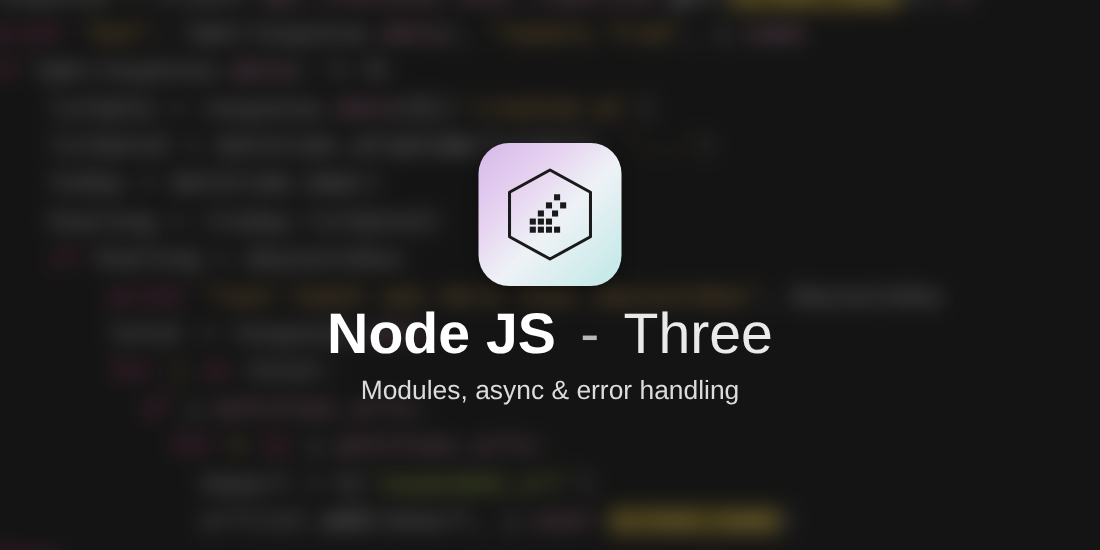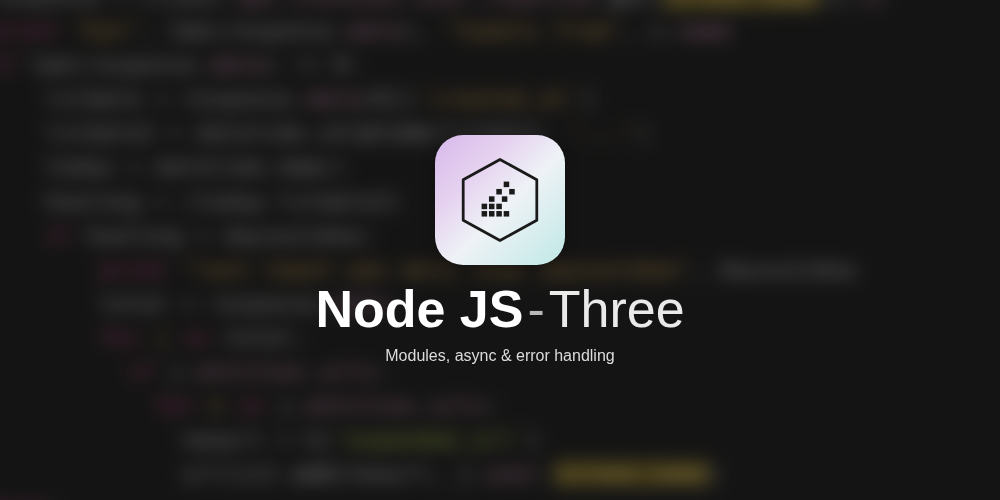--- a/index.html
+++ b/index.html
@@ -60,30 +60,30 @@
     display: flex;
     align-items: center;
     justify-content: center;
     box-shadow: 0 4px 14px rgba(0,0,0,0.25);
     margin-bottom: 8px;
   }
 
   .title-row {
     display: flex;
     align-items: baseline;
-    gap: 4px;
+    gap: 22px;
     font-size: 52px;
     line-height: 1;
   }
   .title-bold  { font-weight: 600; color: #ffffff; }
   .title-sep   { font-weight: 300; color: #b8b8b8; }
   .title-light { font-weight: 300; color: #eaeaea; text-align: center; }
 
   .subtitle {
-    font-size: 16px;
+    font-size: 24px;
     font-weight: 300;
     color: #dcdcdc;
     margin-top: 2px;
   }
 </style>
 </head>
 <body>
 
 <div class="code-bg"><span class="var">response</span> = <span class="var">client</span>.<span class="prop">api</span>.<span class="prop">statuses</span>.<span class="prop">user_timeline</span>.<span class="fn">get</span>(<span class="hl">screen_name</span>=<span class="var">i</span>.<span class="prop">sc</span>
 <span class="kw">print</span> <span class="str">"Got"</span>, <span class="fn">len</span>(<span class="var">response</span>.<span class="prop">data</span>), <span class="str">"tweets from"</span>, <span class="var">i</span>.<span class="prop">name</span>

